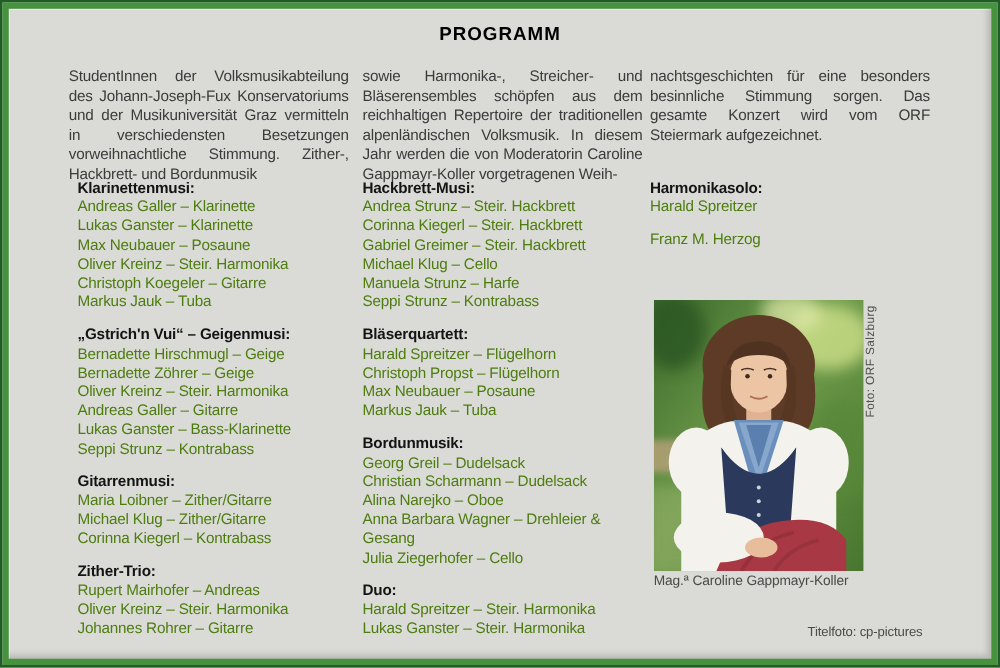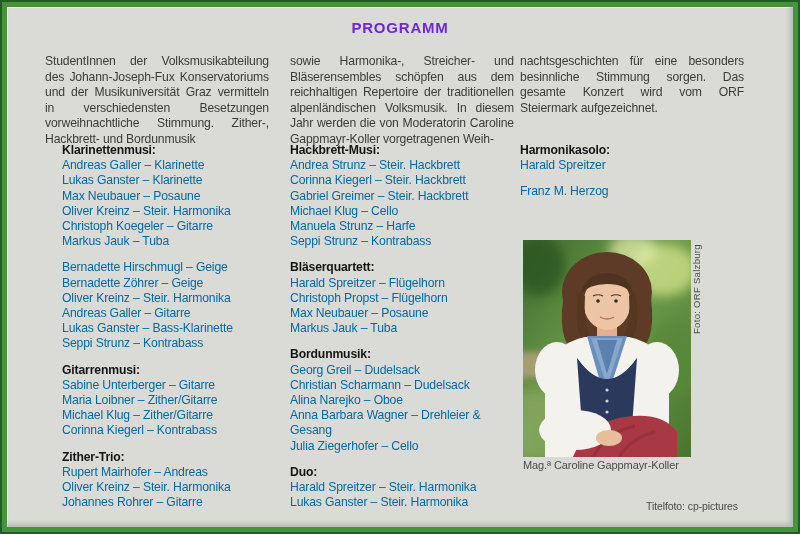--- a/index.html
+++ b/index.html
@@ -10,38 +10,38 @@
   }
   .page-inner{
     position:relative;width:100%;height:100%;box-sizing:border-box;
     border:5px solid var(--border_green,#46923d);
     background:var(--page_bg,#dadbd7);
     box-shadow:inset -3px -3px 5px rgba(40,45,40,.20), inset 1px 1px 0 rgba(255,255,255,.55);
     overflow:hidden;
   }
   .title{
     position:absolute;top:12px;left:0;right:0;text-align:center;
-    font-size:15px;font-weight:bold;letter-spacing:.8px;color:#6d28d9;
+    font-size:15px;font-weight:bold;letter-spacing:.8px;color:#000000;
   }
   .intro{
     position:absolute;top:47px;width:224px;
     font-size:12.2px;line-height:15.6px;letter-spacing:-.15px;
     text-align:justify;color:#3b3b3b;margin:0;
   }
-  .intro.c1{left:38px}
+  .intro.c1{left:48px}
   .intro.c2{left:283px}
   .intro.c3{left:513px}
   .col{position:absolute;top:136px;width:226px;font-size:12.2px;line-height:15.2px;letter-spacing:-.15px;}
   .col.c1{left:55px}
   .col.c2{left:283px}
   .col.c3{left:513px}
   .group{margin:0 0 11px 0;}
   .group-heading{font-weight:bold;color:#141414;}
   .group-heading .hs{font-weight:normal;color:#3b3b3b;}
-  .member-line{color:#0369a1;}
+  .member-line{color:#4d7c0f;}
   .photo{
     position:absolute;left:516px;top:233px;width:168px;height:217px;
     overflow:hidden;
   }
   .photo svg{display:block}
   .photo-credit{
     position:absolute;left:684px;top:245px;height:82px;
     writing-mode:vertical-rl;transform:rotate(180deg);
     font-size:9.5px;letter-spacing:.3px;color:#4e4e4e;white-space:nowrap;
   }
@@ -70,30 +70,30 @@
         <div class="group">
           <div class="group-heading"><span>Klarinettenmusi:</span></div>
           <div class="member-line">Andreas Galler – Klarinette</div>
           <div class="member-line">Lukas Ganster – Klarinette</div>
           <div class="member-line">Max Neubauer – Posaune</div>
           <div class="member-line">Oliver Kreinz – Steir. Harmonika</div>
           <div class="member-line">Christoph Koegeler – Gitarre</div>
           <div class="member-line">Markus Jauk – Tuba</div>
         </div>
         <div class="group">
+          <div class="group-heading"><span>„Gstrich'n Vui“ – Geigenmusi:</span></div>
           <div class="member-line">Bernadette Hirschmugl – Geige</div>
           <div class="member-line">Bernadette Zöhrer – Geige</div>
           <div class="member-line">Oliver Kreinz – Steir. Harmonika</div>
           <div class="member-line">Andreas Galler – Gitarre</div>
           <div class="member-line">Lukas Ganster – Bass-Klarinette</div>
           <div class="member-line">Seppi Strunz – Kontrabass</div>
         </div>
         <div class="group">
           <div class="group-heading"><span>Gitarrenmusi:</span></div>
-          <div class="member-line">Sabine Unterberger – Gitarre</div>
           <div class="member-line">Maria Loibner – Zither/Gitarre</div>
           <div class="member-line">Michael Klug – Zither/Gitarre</div>
           <div class="member-line">Corinna Kiegerl – Kontrabass</div>
         </div>
         <div class="group">
           <div class="group-heading"><span>Zither-Trio:</span></div>
           <div class="member-line">Rupert Mairhofer – Andreas</div>
           <div class="member-line">Oliver Kreinz – Steir. Harmonika</div>
           <div class="member-line">Johannes Rohrer – Gitarre</div>
         </div>

